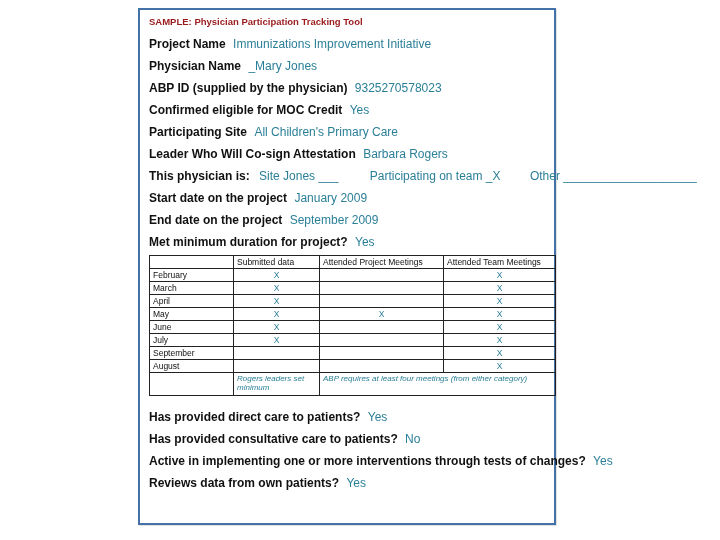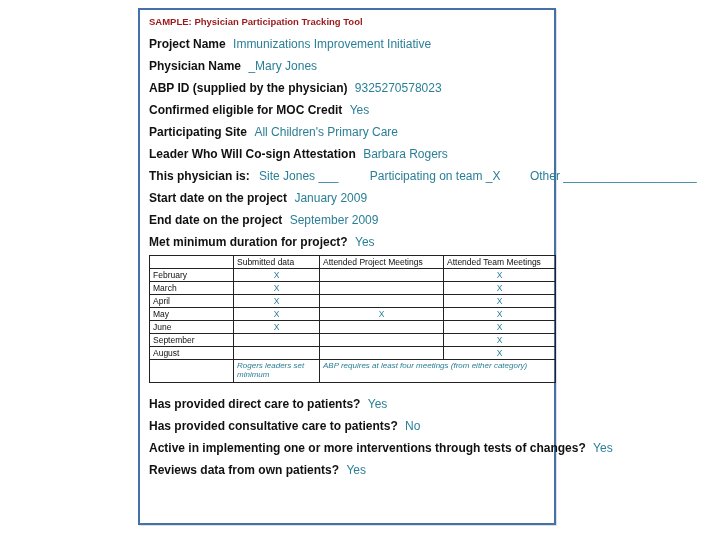--- a/index.html
+++ b/index.html
@@ -131,20 +131,26 @@
           <td class="mark">X</td>
           <td class="mark">X</td>
         </tr>
         <tr>
           <td>June</td>
           <td class="mark">X</td>
           <td class="mark"></td>
           <td class="mark">X</td>
         </tr>
         <tr>
+          <td>July</td>
+          <td class="mark">X</td>
+          <td class="mark"></td>
+          <td class="mark">X</td>
+        </tr>
+        <tr>
           <td>September</td>
           <td class="mark"></td>
           <td class="mark"></td>
           <td class="mark">X</td>
         </tr>
         <tr>
           <td>August</td>
           <td class="mark"></td>
           <td class="mark"></td>
           <td class="mark">X</td>

